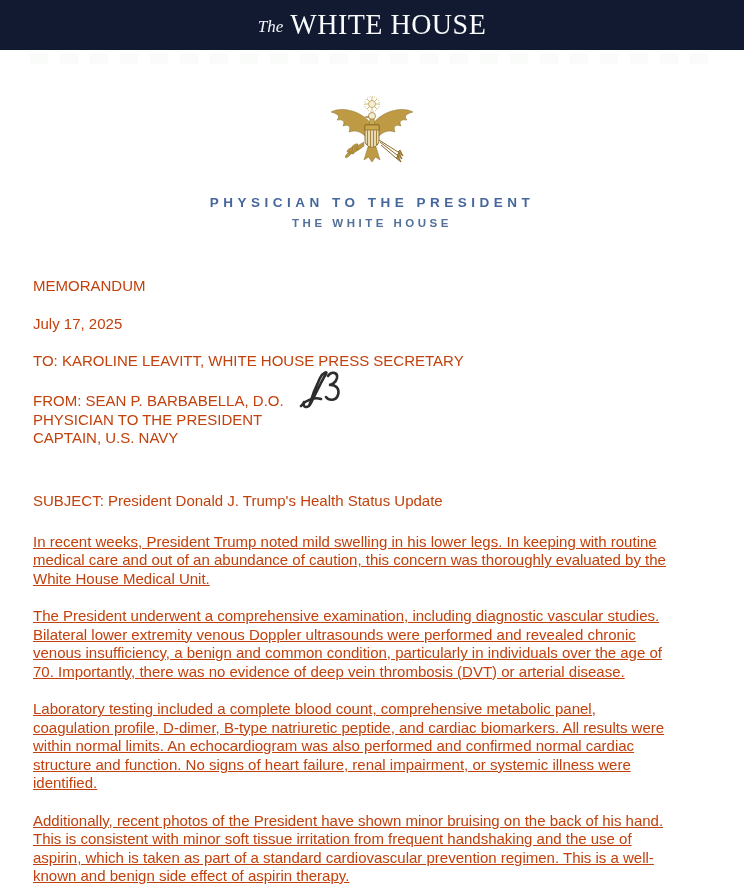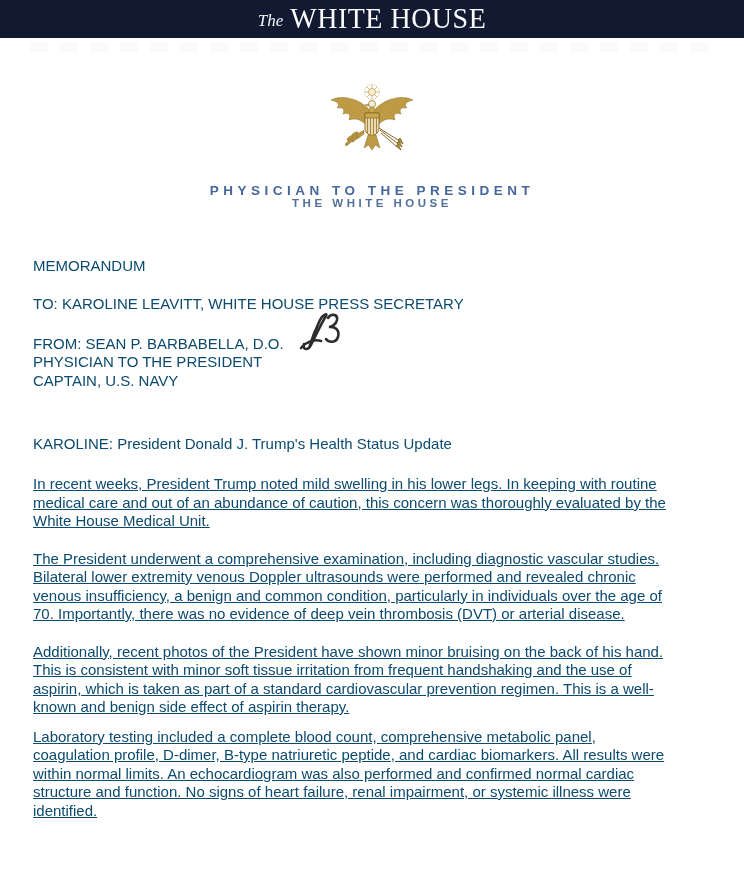--- a/index.html
+++ b/index.html
@@ -4,21 +4,21 @@
 <style>
   * { margin: 0; padding: 0; box-sizing: border-box; }
   html, body { width: 744px; background: #ffffff; }
   body {
     font-family: "Liberation Sans", sans-serif;
     width: 744px; height: 890px; overflow: hidden; position: relative;
   }
 
   
   .top-banner {
-    width: 744px; height: 38px; background: #121a32;
+    width: 744px; height: 50px; background: #121a32;
     display: flex; align-items: center; justify-content: center;
     gap: 7px; cursor: pointer;
   }
   .brand-the {
     font-family: "Liberation Serif", serif; font-style: italic;
     color: #f2f3f7; font-size: 17px; padding-top: 3px;
   }
   .brand-name {
     font-family: "Liberation Serif", serif; color: #fafbfd;
     font-size: 28px; letter-spacing: 0.5px; font-weight: 500;
@@ -33,27 +33,27 @@
   }
 
   
   .letterhead { text-align: center; padding-top: 30px; }
   .seal { display: inline-block; }
   .lh-title {
     margin-top: 12px; color: #46679c; font-size: 13.5px; font-weight: bold;
     letter-spacing: 4.5px; line-height: 1;
   }
   .lh-sub {
-    color: #527099; font-size: 11.5px; font-weight: bold;
+    margin-top: 8px; color: #527099; font-size: 11.5px; font-weight: bold;
     letter-spacing: 3.5px; line-height: 1;
   }
 
   
   .memo {
-    padding: 48px 34px 0 33px; color: #0c4a6e; font-size: 15px;
+    padding: 48px 34px 0 33px; color: #c2410c; font-size: 15px;
     line-height: 18.5px;
   }
   .block { white-space: pre-line; }
   .b-label   { margin-bottom: 19px; }
   .b-date    { margin-bottom: 19px; }
   .b-to      { margin-bottom: 3px; }
   .b-from    { margin-bottom: 26px; position: relative; }
   .b-subject { margin-bottom: 22px; }
   .b-para    { margin-bottom: 19px; text-decoration: underline; }
   .b-para-last { margin-bottom: 11px; }
@@ -124,45 +124,46 @@
       <path d="M148,128 L158,136 L152,124 Z"></path>
       <path d="M152,116 L162,124 L156,112 Z"></path>
     </g>
   </svg>
   <div class="lh-title">PHYSICIAN TO THE PRESIDENT</div>
   <div class="lh-sub">THE WHITE HOUSE</div>
 </div>
 
 <div class="memo">
   <div class="block b-label">MEMORANDUM</div>
+  <div class="block b-date">July 17, 2025</div>
   <div class="block b-to">TO: KAROLINE LEAVITT, WHITE HOUSE PRESS SECRETARY</div>
 
   <div class="block b-from">
     <span>FROM: SEAN P. BARBABELLA, D.O.
 PHYSICIAN TO THE PRESIDENT
 CAPTAIN, U.S. NAVY</span>
     <svg class="signature" viewBox="0 0 48 44" fill="none" stroke="#2d2d2d" stroke-width="2.6" stroke-linecap="round" aria-label="JB">
       <path d="M6,34 C4,40 10,41 13,35 C18,25 24,12 28,6 C30,3 25,4 22,10 C18,18 14,28 11,38"></path>
       <path d="M3,38 C9,31 17,29 23,31"></path>
       <path d="M30,8 C33,3 40,4 39,10 C38,15 33,17 31,17 C37,16 42,20 40,27 C38,33 31,33 28,29"></path>
     </svg>
   </div>
 
-  <div class="block b-subject">KAROLINE: President Donald J. Trump's Health Status Update</div>
+  <div class="block b-subject">SUBJECT: President Donald J. Trump's Health Status Update</div>
 
   <div class="block b-para">In recent weeks, President Trump noted mild swelling in his lower legs. In keeping with routine
 medical care and out of an abundance of caution, this concern was thoroughly evaluated by the
 White House Medical Unit.</div>
   <div class="block b-para">The President underwent a comprehensive examination, including diagnostic vascular studies.
 Bilateral lower extremity venous Doppler ultrasounds were performed and revealed chronic
 venous insufficiency, a benign and common condition, particularly in individuals over the age of
 70. Importantly, there was no evidence of deep vein thrombosis (DVT) or arterial disease.</div>
-  <div class="block b-para b-para-last">Additionally, recent photos of the President have shown minor bruising on the back of his hand.
-This is consistent with minor soft tissue irritation from frequent handshaking and the use of
-aspirin, which is taken as part of a standard cardiovascular prevention regimen. This is a well-
-known and benign side effect of aspirin therapy.</div>
   <div class="block b-para">Laboratory testing included a complete blood count, comprehensive metabolic panel,
 coagulation profile, D-dimer, B-type natriuretic peptide, and cardiac biomarkers. All results were
 within normal limits. An echocardiogram was also performed and confirmed normal cardiac
 structure and function. No signs of heart failure, renal impairment, or systemic illness were
 identified.</div>
+  <div class="block b-para b-para-last">Additionally, recent photos of the President have shown minor bruising on the back of his hand.
+This is consistent with minor soft tissue irritation from frequent handshaking and the use of
+aspirin, which is taken as part of a standard cardiovascular prevention regimen. This is a well-
+known and benign side effect of aspirin therapy.</div>
 
 </div>
 
 </body></html>

